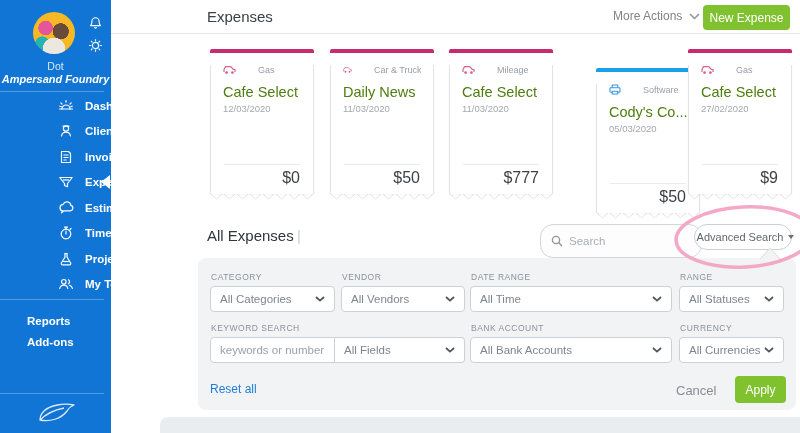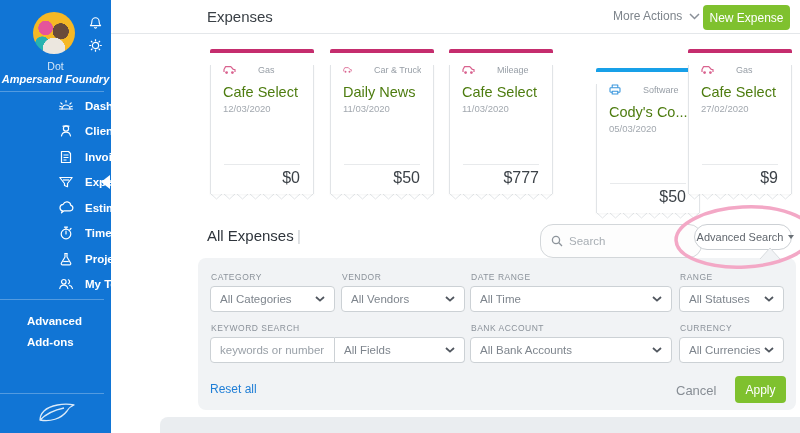--- a/index.html
+++ b/index.html
@@ -192,21 +192,21 @@
               </g>
             </svg>
         </span>
         <span class="nlabel">My Team</span>
       </div>
     </div>
 
     <div class="side-divider" style="top:299px;"></div>
 
     <div class="side-links">
-      <div class="side-link">Advanced</div>
+      <div class="side-link">Reports</div>
       <div class="side-link">Add-ons</div>
     </div>
 
     <div class="side-divider" style="top:393px;"></div>
 
     <div class="leaf-wrap">
       <svg width="40" height="22" viewBox="0 0 40 22">
           <path d="M4 18 C14 20 25 17 31 9 C33 6 35 4 38 3 C28 1 14 3 8 9 C5 12 4 15 4 18 Z M4 18 C10 12 18 8 28 6" fill="none" stroke="rgba(255,255,255,.85)" stroke-width="1.3" stroke-linejoin="round"></path>
         </svg>
     </div>

